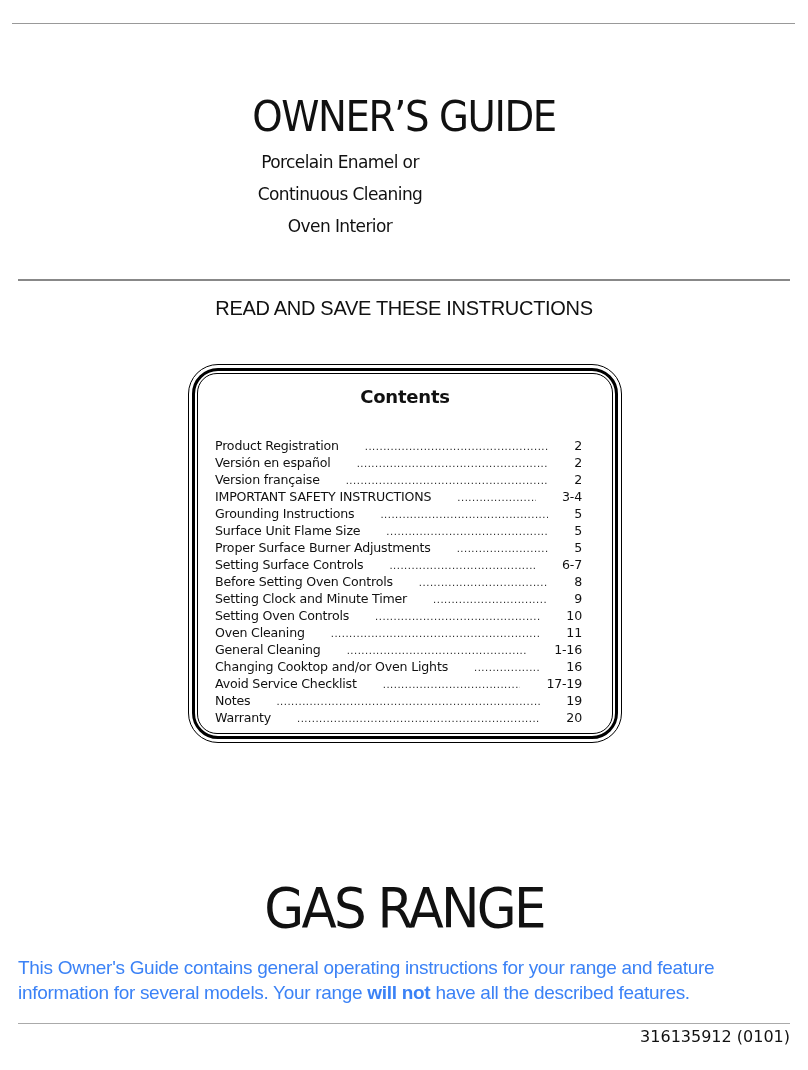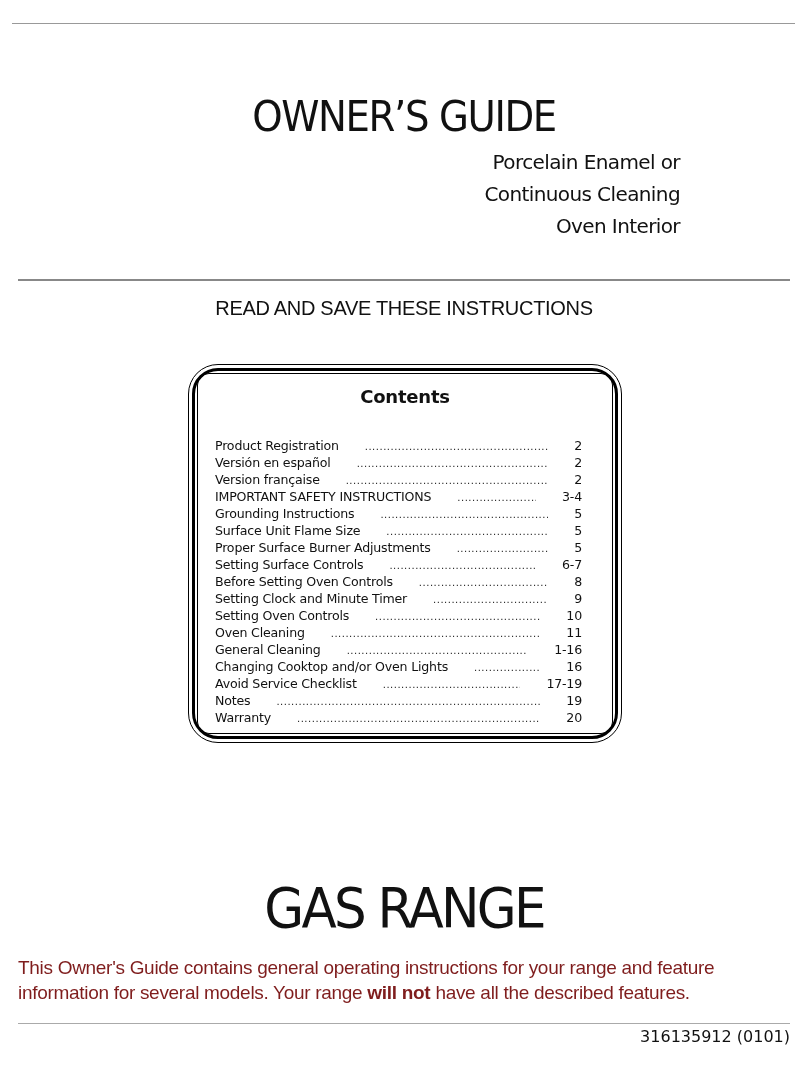--- a/index.html
+++ b/index.html
@@ -32,22 +32,22 @@
       font-weight: normal;
       letter-spacing: -1.5px;
       line-height: 50px;
       transform: scaleX(0.92);
       transform-origin: center;
     }
     .subtitle {
       position: absolute;
       left: 0; width: 680px;
       top: 146px;
-      text-align: right;
-      font-size: 20px;
+      text-align: center;
+      font-size: 17px;
       line-height: 32px;
       letter-spacing: -0.6px;
     }
     .subtitle div { height: 32px; }
 
     .read-save {
       position: absolute;
       left: 0; width: 808px;
       top: 294px;
       text-align: center;
@@ -74,21 +74,21 @@
       box-sizing: border-box;
       border: 3px solid #000;
       border-radius: 26px;
       padding: 2px;
     }
     .contents-box .inner {
       width: 100%;
       height: 100%;
       box-sizing: border-box;
       border: 1.5px solid #000;
-      border-radius: 12px;
+      border-radius: 20px;
       position: relative;
       padding-left: 11px;
     }
     .contents-heading {
       position: absolute;
       left: 0; width: 100%;
       top: 12px;
       text-align: center;
       font-size: 18px;
       font-weight: bold;
@@ -141,21 +141,21 @@
 
     .disclaimer {
       position: absolute;
       left: 18px;
       top: 955px;
       width: 790px;
       font-family: "Liberation Sans", sans-serif;
       font-size: 19px;
       line-height: 25px;
       letter-spacing: -0.3px;
-      color: #7f1d1d;
+      color: #3b82f6;
     }
     .disclaimer b { font-weight: bold; }
 
     .part-number {
       position: absolute;
       right: 18px;
       top: 1028px;
       font-size: 16px;
       line-height: 18px;
       color: #111;

